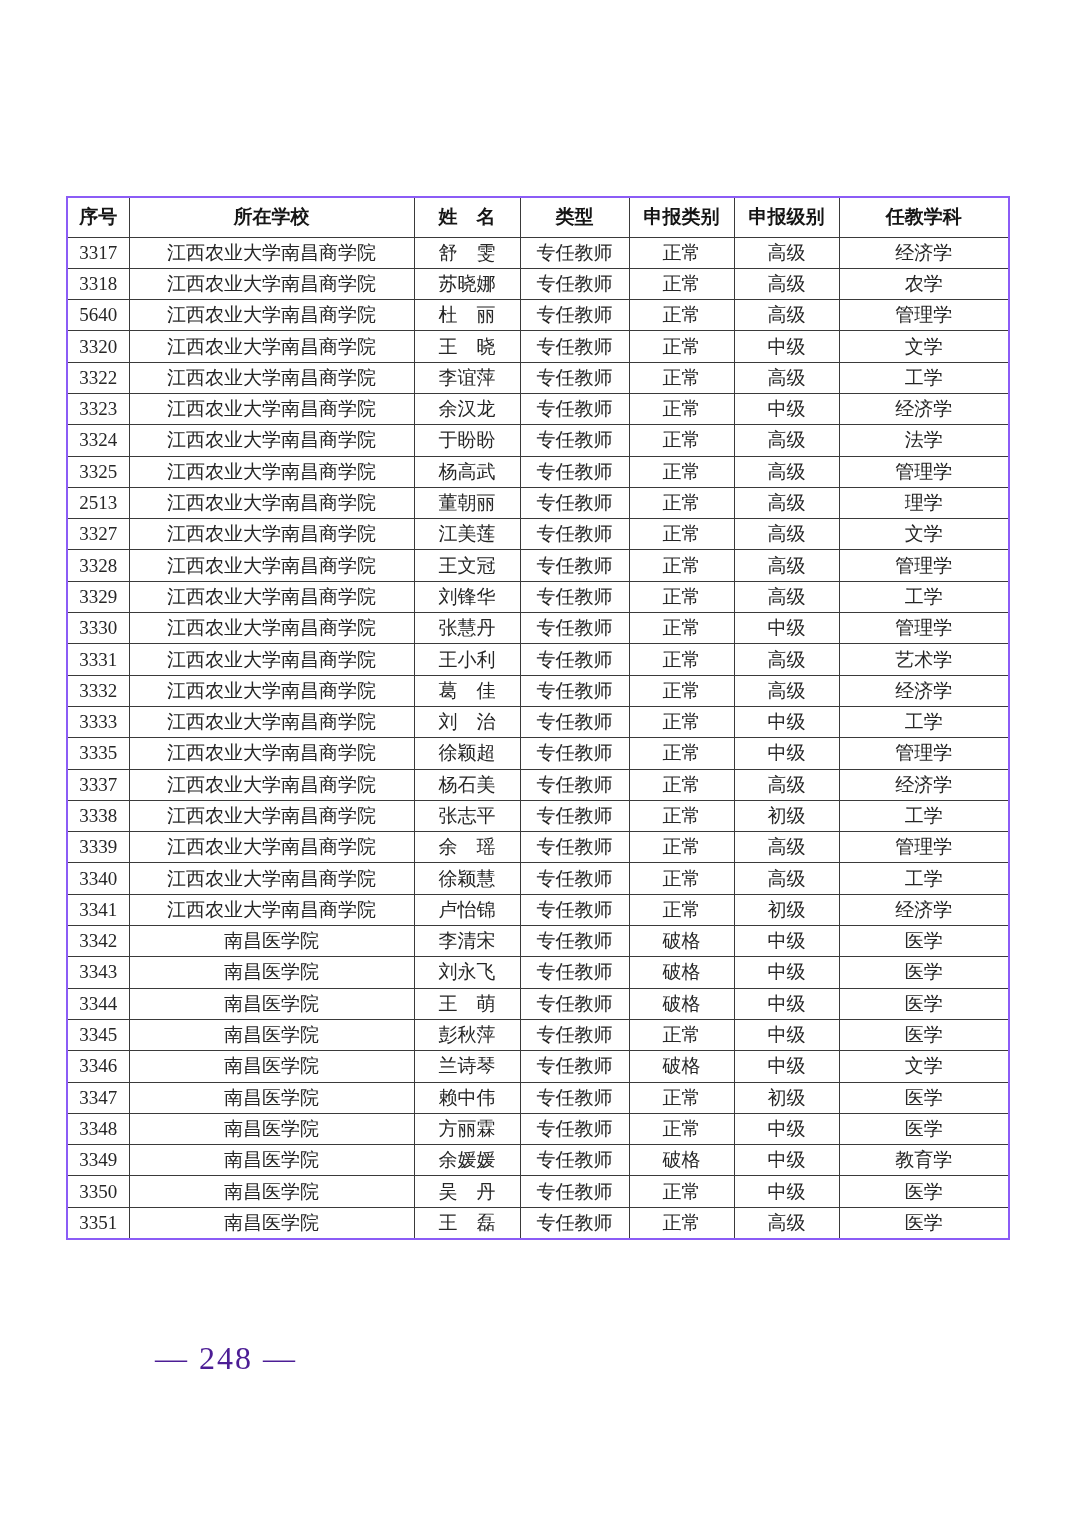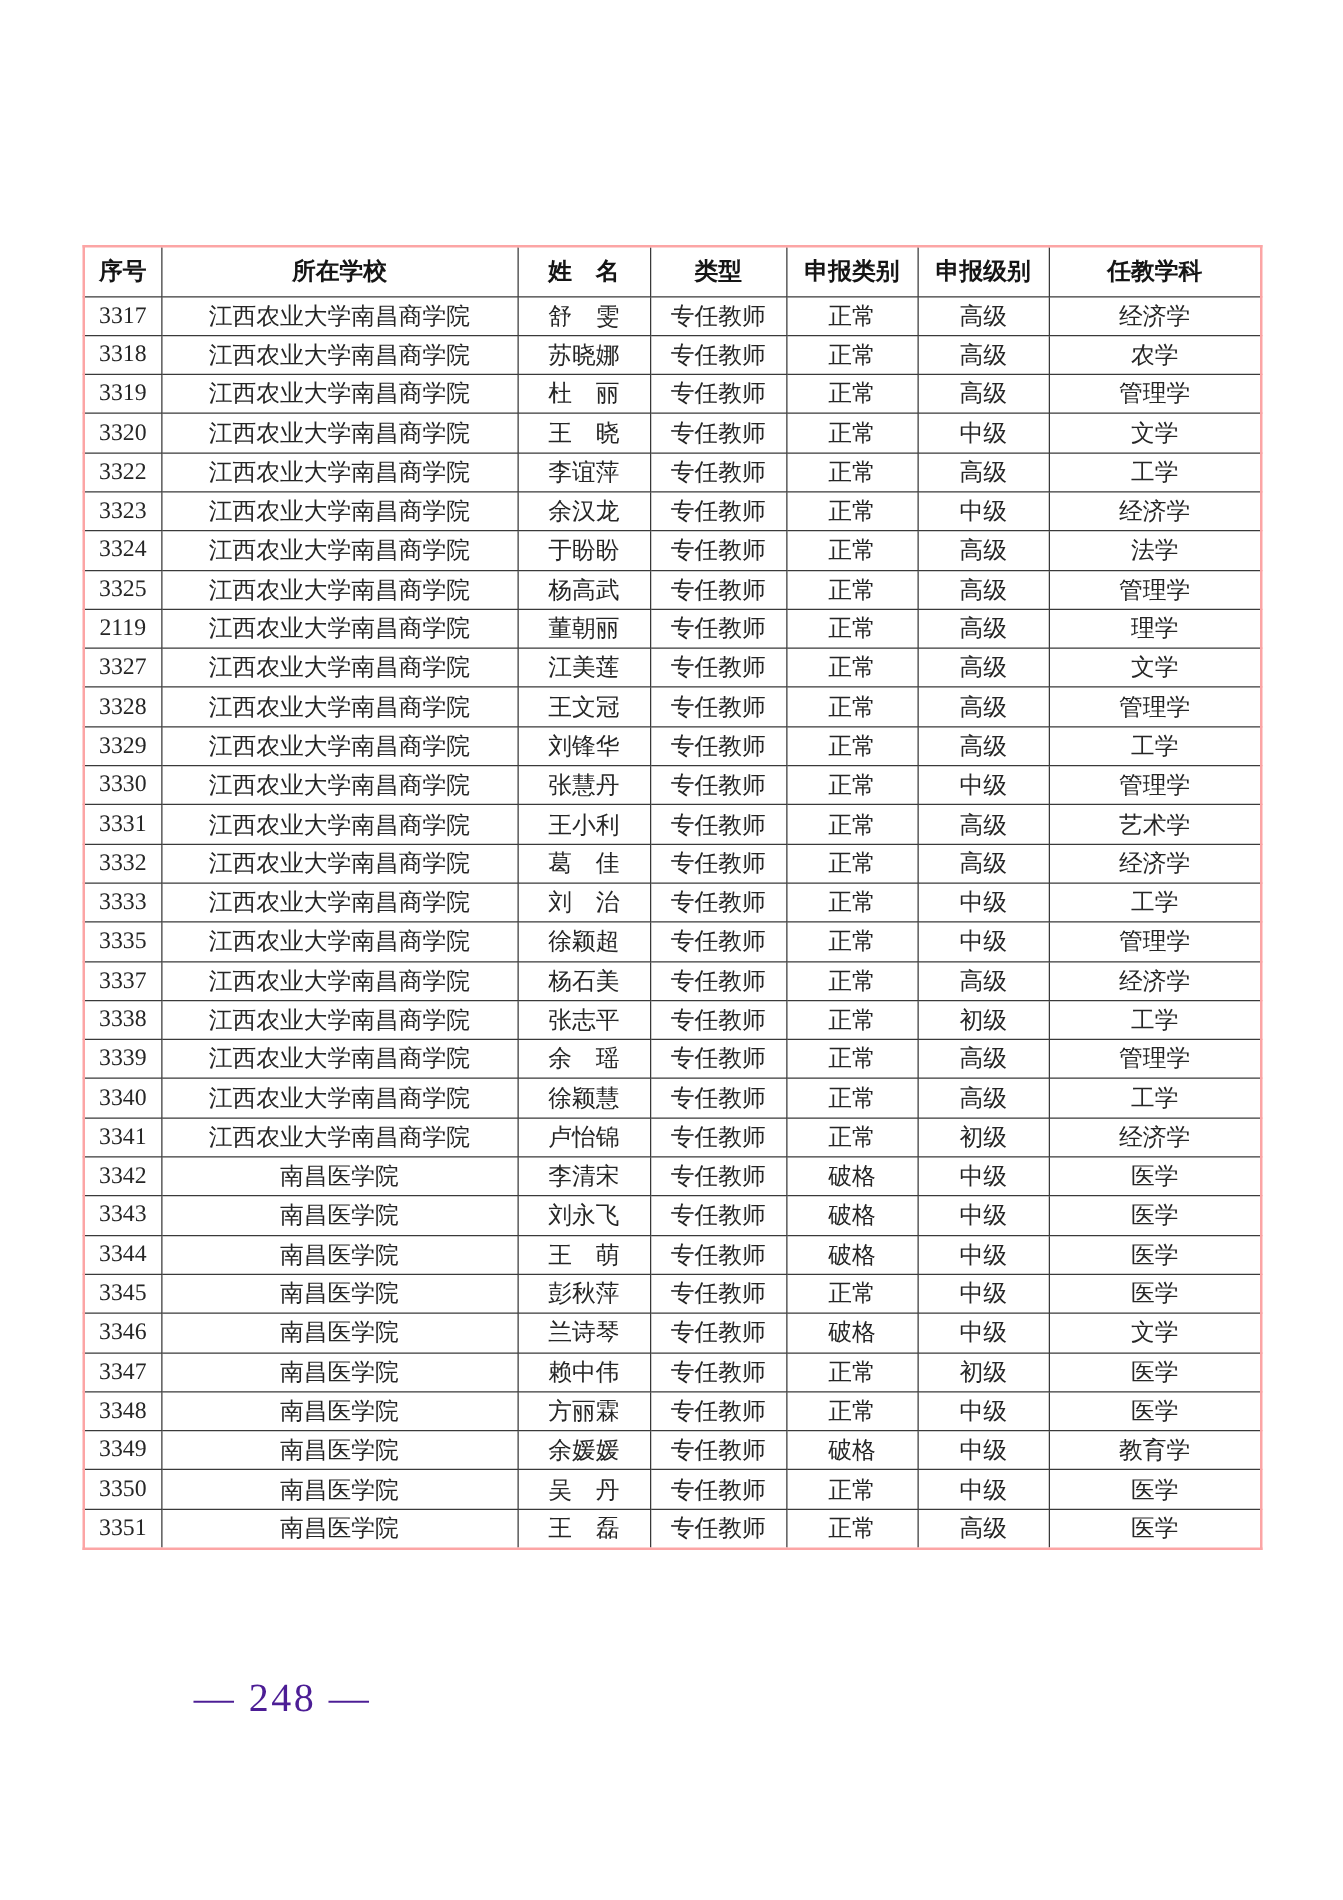--- a/index.html
+++ b/index.html
@@ -16,21 +16,21 @@
     color: #1f1f1f;
     overflow: hidden;
   }
   table.roster {
     position: absolute;
     left: 66px;
     top: 196px;
     width: 942px;
     border-collapse: collapse;
     table-layout: fixed;
-    border: 2px solid #fca5a5;
+    border: 2px solid #8b5cf6;
   }
   table.roster th,
   table.roster td {
     border: 1px solid #3a3a3a;
     text-align: center;
     vertical-align: middle;
     padding: 0;
     overflow: hidden;
     white-space: nowrap;
   }
@@ -100,21 +100,21 @@
         <tr>
           <td>3318</td>
           <td>江西农业大学南昌商学院</td>
           <td>苏晓娜</td>
           <td>专任教师</td>
           <td>正常</td>
           <td>高级</td>
           <td>农学</td>
         </tr>
         <tr>
-          <td>3319</td>
+          <td>5640</td>
           <td>江西农业大学南昌商学院</td>
           <td>杜　丽</td>
           <td>专任教师</td>
           <td>正常</td>
           <td>高级</td>
           <td>管理学</td>
         </tr>
         <tr>
           <td>3320</td>
           <td>江西农业大学南昌商学院</td>
@@ -154,21 +154,21 @@
         <tr>
           <td>3325</td>
           <td>江西农业大学南昌商学院</td>
           <td>杨高武</td>
           <td>专任教师</td>
           <td>正常</td>
           <td>高级</td>
           <td>管理学</td>
         </tr>
         <tr>
-          <td>2119</td>
+          <td>2513</td>
           <td>江西农业大学南昌商学院</td>
           <td>董朝丽</td>
           <td>专任教师</td>
           <td>正常</td>
           <td>高级</td>
           <td>理学</td>
         </tr>
         <tr>
           <td>3327</td>
           <td>江西农业大学南昌商学院</td>

